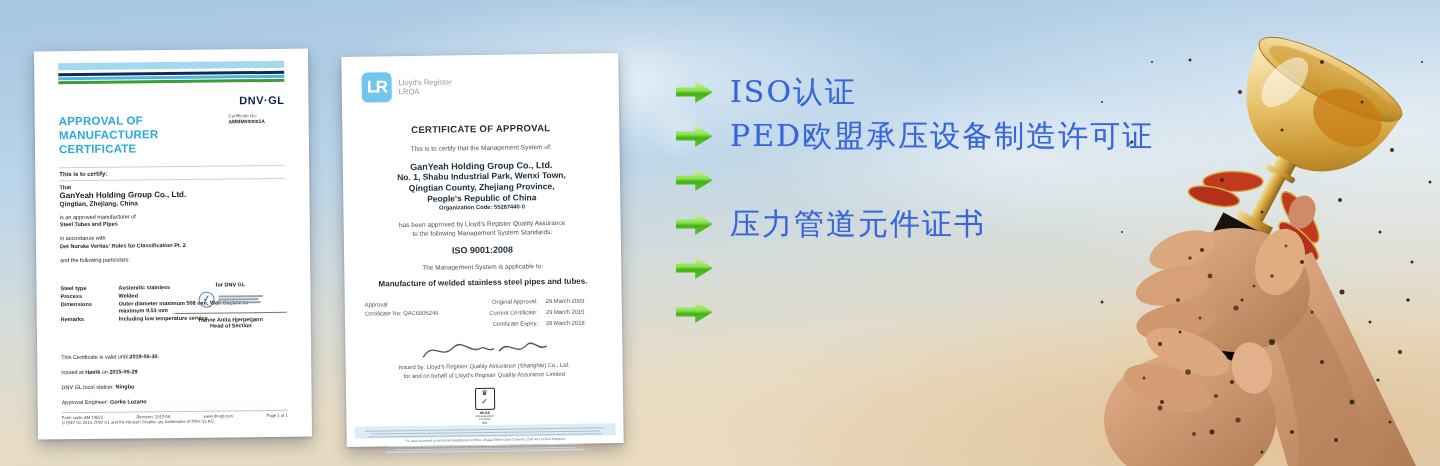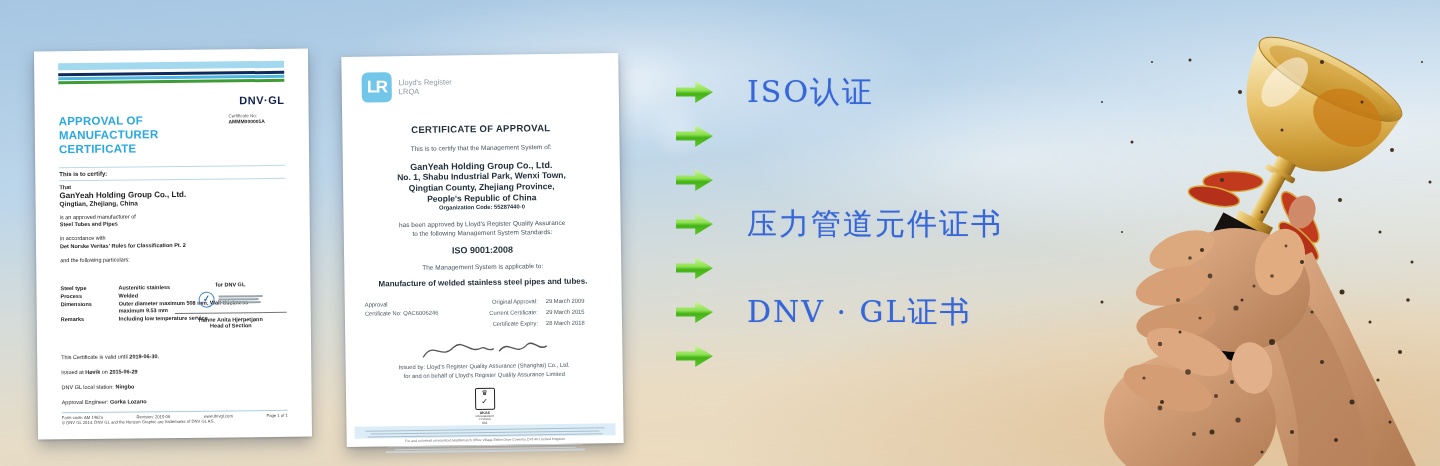--- a/index.html
+++ b/index.html
@@ -88,21 +88,21 @@
   .ukas-label{ font-size:3.6px; font-weight:bold; color:#222; margin-top:1px; }
   .ukas-sub{ font-size:2.6px; color:#444; }
   .ukas-num{ font-size:3.2px; color:#444; }
   .lr-fineprint{ font-size:3.4px; color:#666; margin-top:8px; line-height:1.5; }
   .fp-bar{ height:1.4px; background:#c9d2d8; margin:1.6px auto; }
   .lr-band{ position:absolute; left:8px; right:8px; bottom:8px; height:12px; background:#dcedf7; padding:2px 6px; }
   .lr-band .fp-bar{ background:#a9bfcc; }
 
   
   .cert-list{ position:absolute; left:676px; top:70px; list-style:none; }
-  .cert-list li{ display:flex; align-items:center; height:44px; cursor:pointer;gap:17px; }
+  .cert-list li{ display:flex; align-items:center; height:44px; cursor:pointer; }
   .arrow-icon{ width:37px; height:25px; flex:none; margin-right:17px;
     background:linear-gradient(180deg,#d9f8ab 0%, #8ce04f 42%, #44b317 55%, #63ca31 100%);
     clip-path:polygon(0 32%, 52% 32%, 52% 6%, 100% 50%, 52% 94%, 52% 68%, 0 68%);
     filter:drop-shadow(1px 2px 1.5px rgba(70,90,40,0.45));
   }
   .cert-list .label{
     font-family:"DejaVu Serif","Liberation Serif",serif;
     font-size:30px; color:#3766d8; letter-spacing:2px; white-space:nowrap;
     text-shadow:0 0 1px rgba(55,102,216,0.35);
   }
@@ -271,34 +271,31 @@
     </div>
   </div>
 
   <ul class="cert-list">
     <li>
       <span class="arrow-icon"></span>
       <span class="label">ISO认证</span>
     </li>
     <li>
       <span class="arrow-icon"></span>
+      <span class="label">PED欧盟承压设备制造许可证</span>
     </li>
     <li>
       <span class="arrow-icon"></span>
     </li>
     <li>
       <span class="arrow-icon"></span>
       <span class="label">压力管道元件证书</span>
     </li>
     <li>
       <span class="arrow-icon"></span>
-    </li>
-    <li>
-      <span class="arrow-icon"></span>
-      <span class="label">DNV · GL证书</span>
     </li>
     <li>
       <span class="arrow-icon"></span>
     </li>
   </ul>
 
   <svg class="trophy-photo" width="400" height="466" viewBox="0 0 400 466">
     <defs>
       <linearGradient id="gold" x1="0" y1="0" x2="1" y2="1">
         <stop offset="0" stop-color="#f9eec6"></stop>

